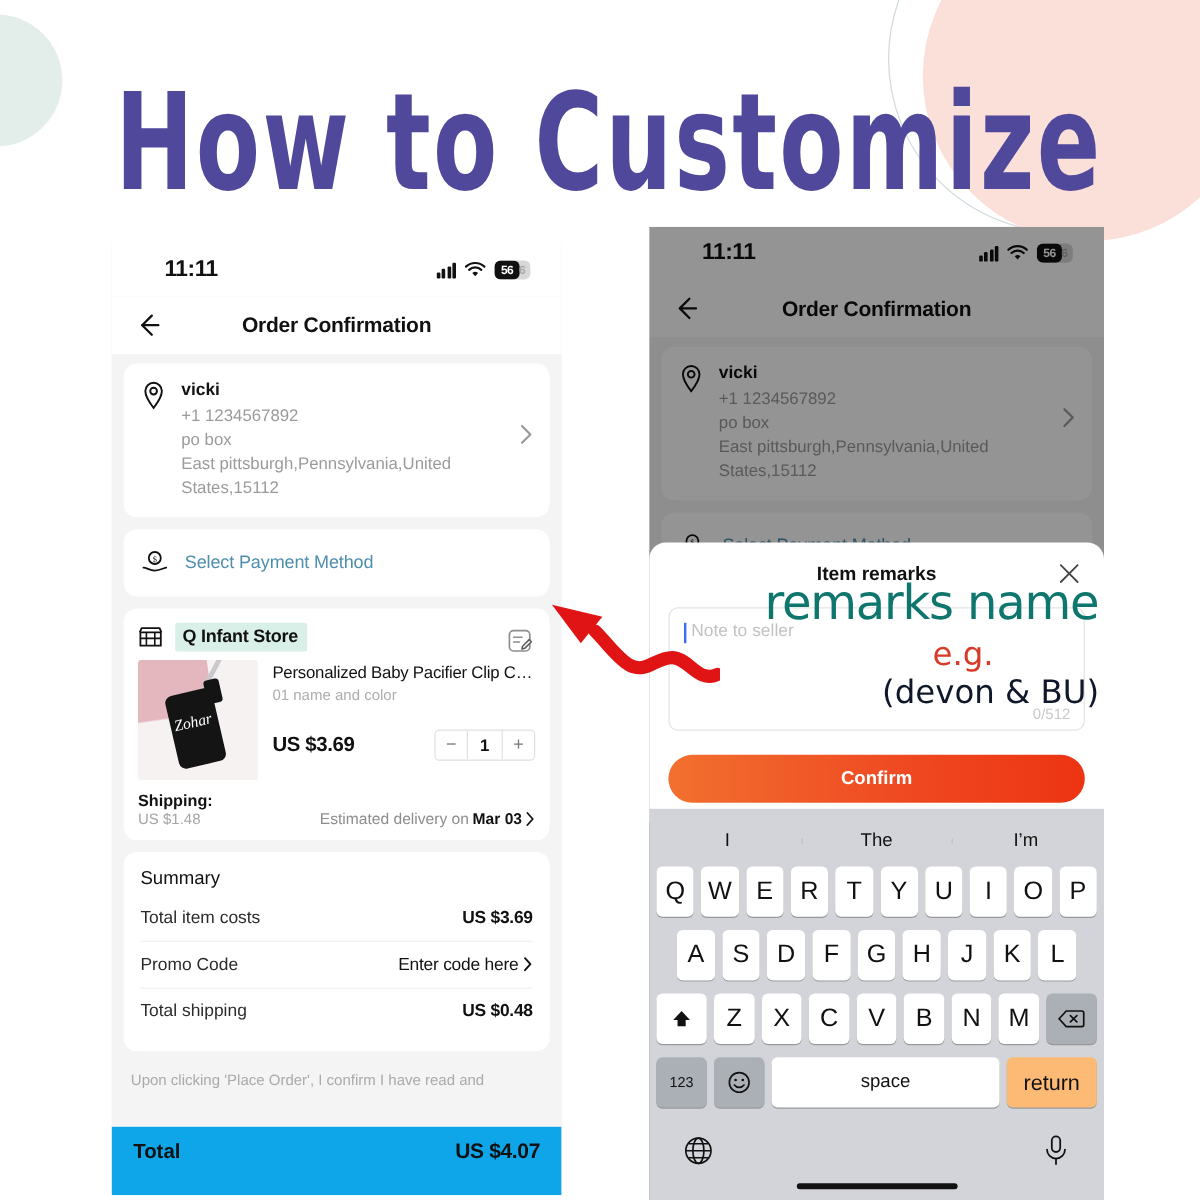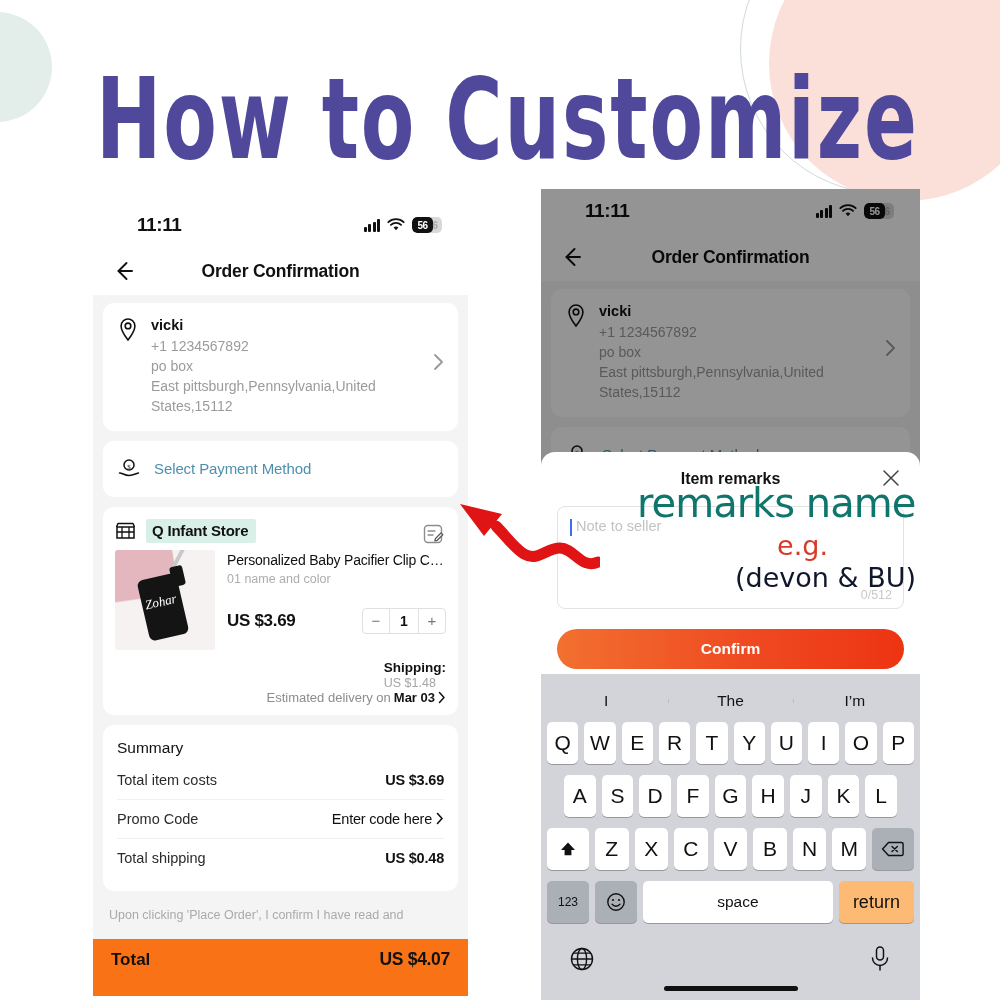--- a/index.html
+++ b/index.html
@@ -203,21 +203,20 @@
     line-height: 24px;
   }
   .stepper .qty {
     width: 30px; color: #111; font-weight: 700; font-size: 14px;
     border-left: 1px solid #e0e0e0; border-right: 1px solid #e0e0e0;
   }
 
   .ship-row {
     display: flex; align-items: flex-end; justify-content: space-between;
     margin-top: 10px;
-    flex-direction: column;
   }
   .ship-l-title { font-size: 13.5px; font-weight: 700; color: #111; }
   .ship-l-sub { font-size: 12.5px; color: #a5a5a5; margin-top: 1px; }
   .ship-r { font-size: 13px; color: #8d8d8d; display: flex; align-items: center; gap: 3px; }
   .ship-r b { color: #111; font-weight: 700; }
 
   
   .sum-title { font-size: 15.5px; font-weight: 400; color: #111; margin-bottom: 4px; }
   .sum-row {
     display: flex; align-items: center; justify-content: space-between;
@@ -231,21 +230,21 @@
   .disclaimer {
     font-size: 12.5px; color: #aaaaaa;
     padding: 6px 6px 10px 6px;
     line-height: 1.3;
   }
 
   
   .bottombar {
     position: absolute;
     left: 0; right: 0; bottom: 0;
-    background: #f97316;
+    background: #0ea5e9;
     padding: 10px 18px 14px 18px;
   }
   .total-row {
     display: flex; align-items: center; justify-content: space-between;
     margin-bottom: 12px;
   }
   .total-label { font-size: 17px; font-weight: 700; color: #111; }
   .total-value { font-size: 17.5px; font-weight: 700; color: #111; letter-spacing: -0.3px; }
   .cta {
     display: block; width: 100%;

